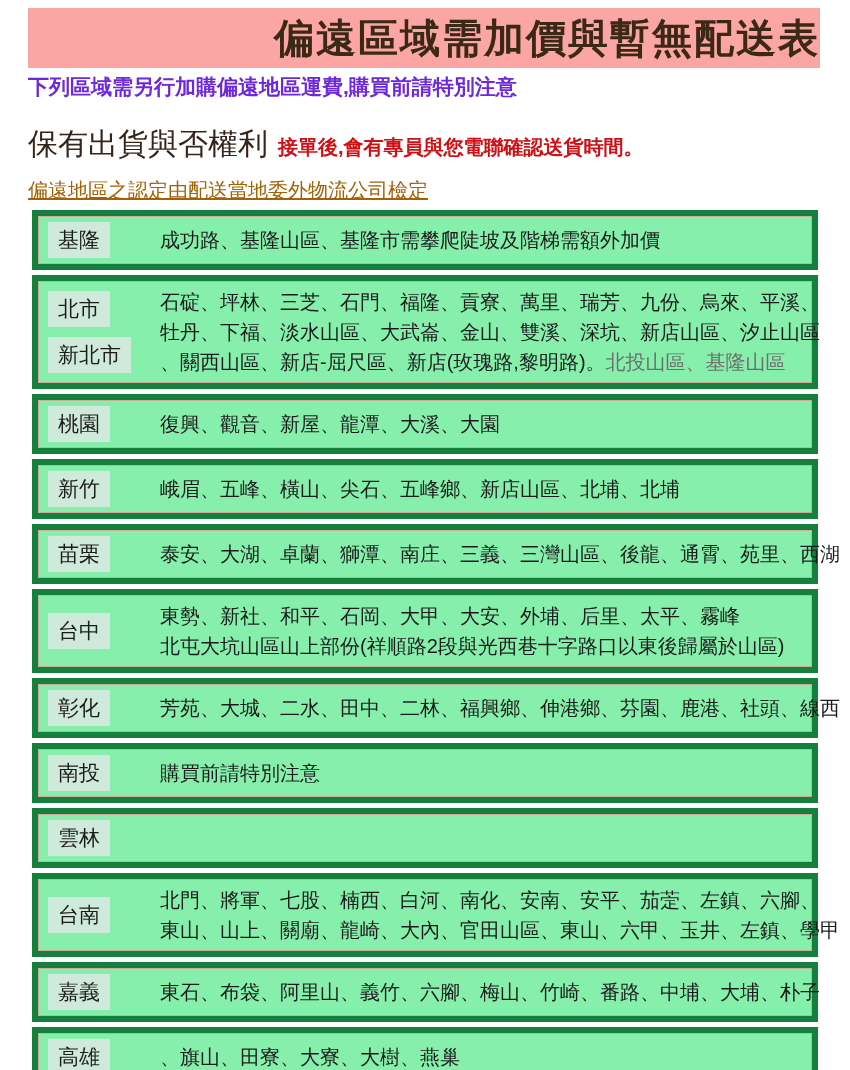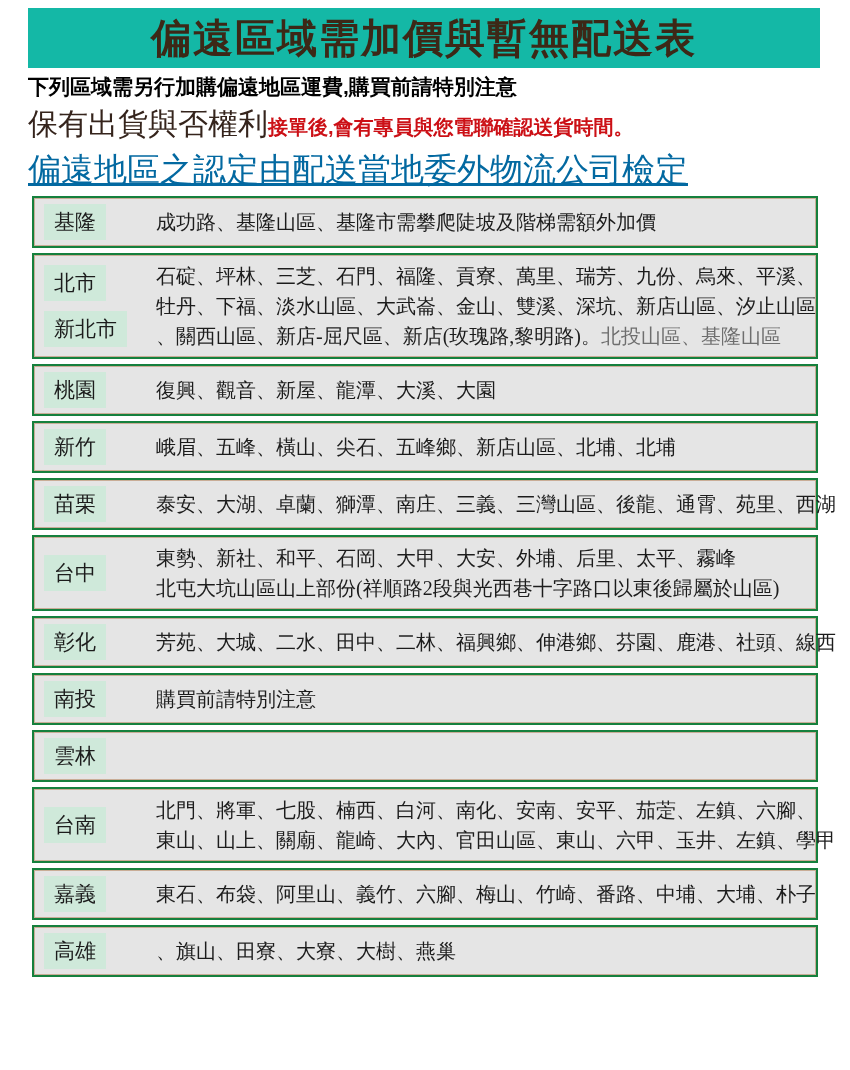--- a/index.html
+++ b/index.html
@@ -3,56 +3,56 @@
 <meta charset="utf-8">
 <style>
   html,body{margin:0;padding:0;}
   body{
     width:850px;height:1070px;background:#ffffff;
     font-family:"Liberation Sans","DejaVu Sans",sans-serif;
     color:#1c1c1c;overflow:hidden;
   }
   .page{padding:8px 30px 0 28px;}
   .banner{
-    width:792px;height:60px;background:#14b8a6;
-    display:flex;align-items:center;justify-content:center;
+    width:792px;height:60px;background:#fca5a5;
+    display:flex;align-items:center;justify-content:flex-end;
   }
   .banner .title{
     font-size:40px;font-weight:bold;color:#3c2817;letter-spacing:2px;white-space:nowrap;
   }
   .red-note{
-    margin:5px 0 0 0;font-size:21px;font-weight:bold;color:#000000;white-space:nowrap;
+    margin:5px 0 20px 0;font-size:21px;font-weight:bold;color:#6d28d9;white-space:nowrap;
   }
   .big-line{
     font-size:30px;color:#35241c;line-height:45px;white-space:nowrap;
   }
   .inline-red{
-    font-size:20px;font-weight:bold;color:#cc1016;margin-left:0;white-space:nowrap;
+    font-size:20px;font-weight:bold;color:#cc1016;margin-left:10px;white-space:nowrap;
   }
   .blue-line{
-    font-size:33px;color:#0369a1;text-decoration:underline;line-height:40px;
-    margin-bottom:6px;white-space:nowrap;
+    font-size:20px;color:#a16207;text-decoration:underline;line-height:40px;
+    white-space:nowrap;
   }
   .region-table{display:flex;flex-direction:column;gap:5px;margin-left:4px;width:786px;}
   .row{
-    border:2px solid #15803d;
+    border:6px solid #15803d;
     box-shadow:inset 0 0 0 1px #c9ad97;
-    background:#e5e5e5;
+    background:#86efac;
     display:flex;align-items:center;
     padding:6px 8px 6px 10px;
     min-height:34px;
   }
   .labels{
     width:100px;flex:none;display:flex;flex-direction:column;gap:10px;align-items:flex-start;
   }
   .label-box{
     background:#cfe9da;color:#1c1c1c;font-size:21px;
     padding:4px 10px;text-align:center;white-space:nowrap;
   }
-  .content{flex:1;padding-left:12px;font-family:Liberation Serif, serif;}
+  .content{flex:1;padding-left:12px;}
   .line{font-size:20px;line-height:30px;color:#1c1c1c;white-space:nowrap;}
   .line .muted{color:#6e6e6e;}
 </style>
 </head>
 <body>
 
 <div class="page">
 
   <div class="banner">
     <div class="title">偏遠區域需加價與暫無配送表</div>

